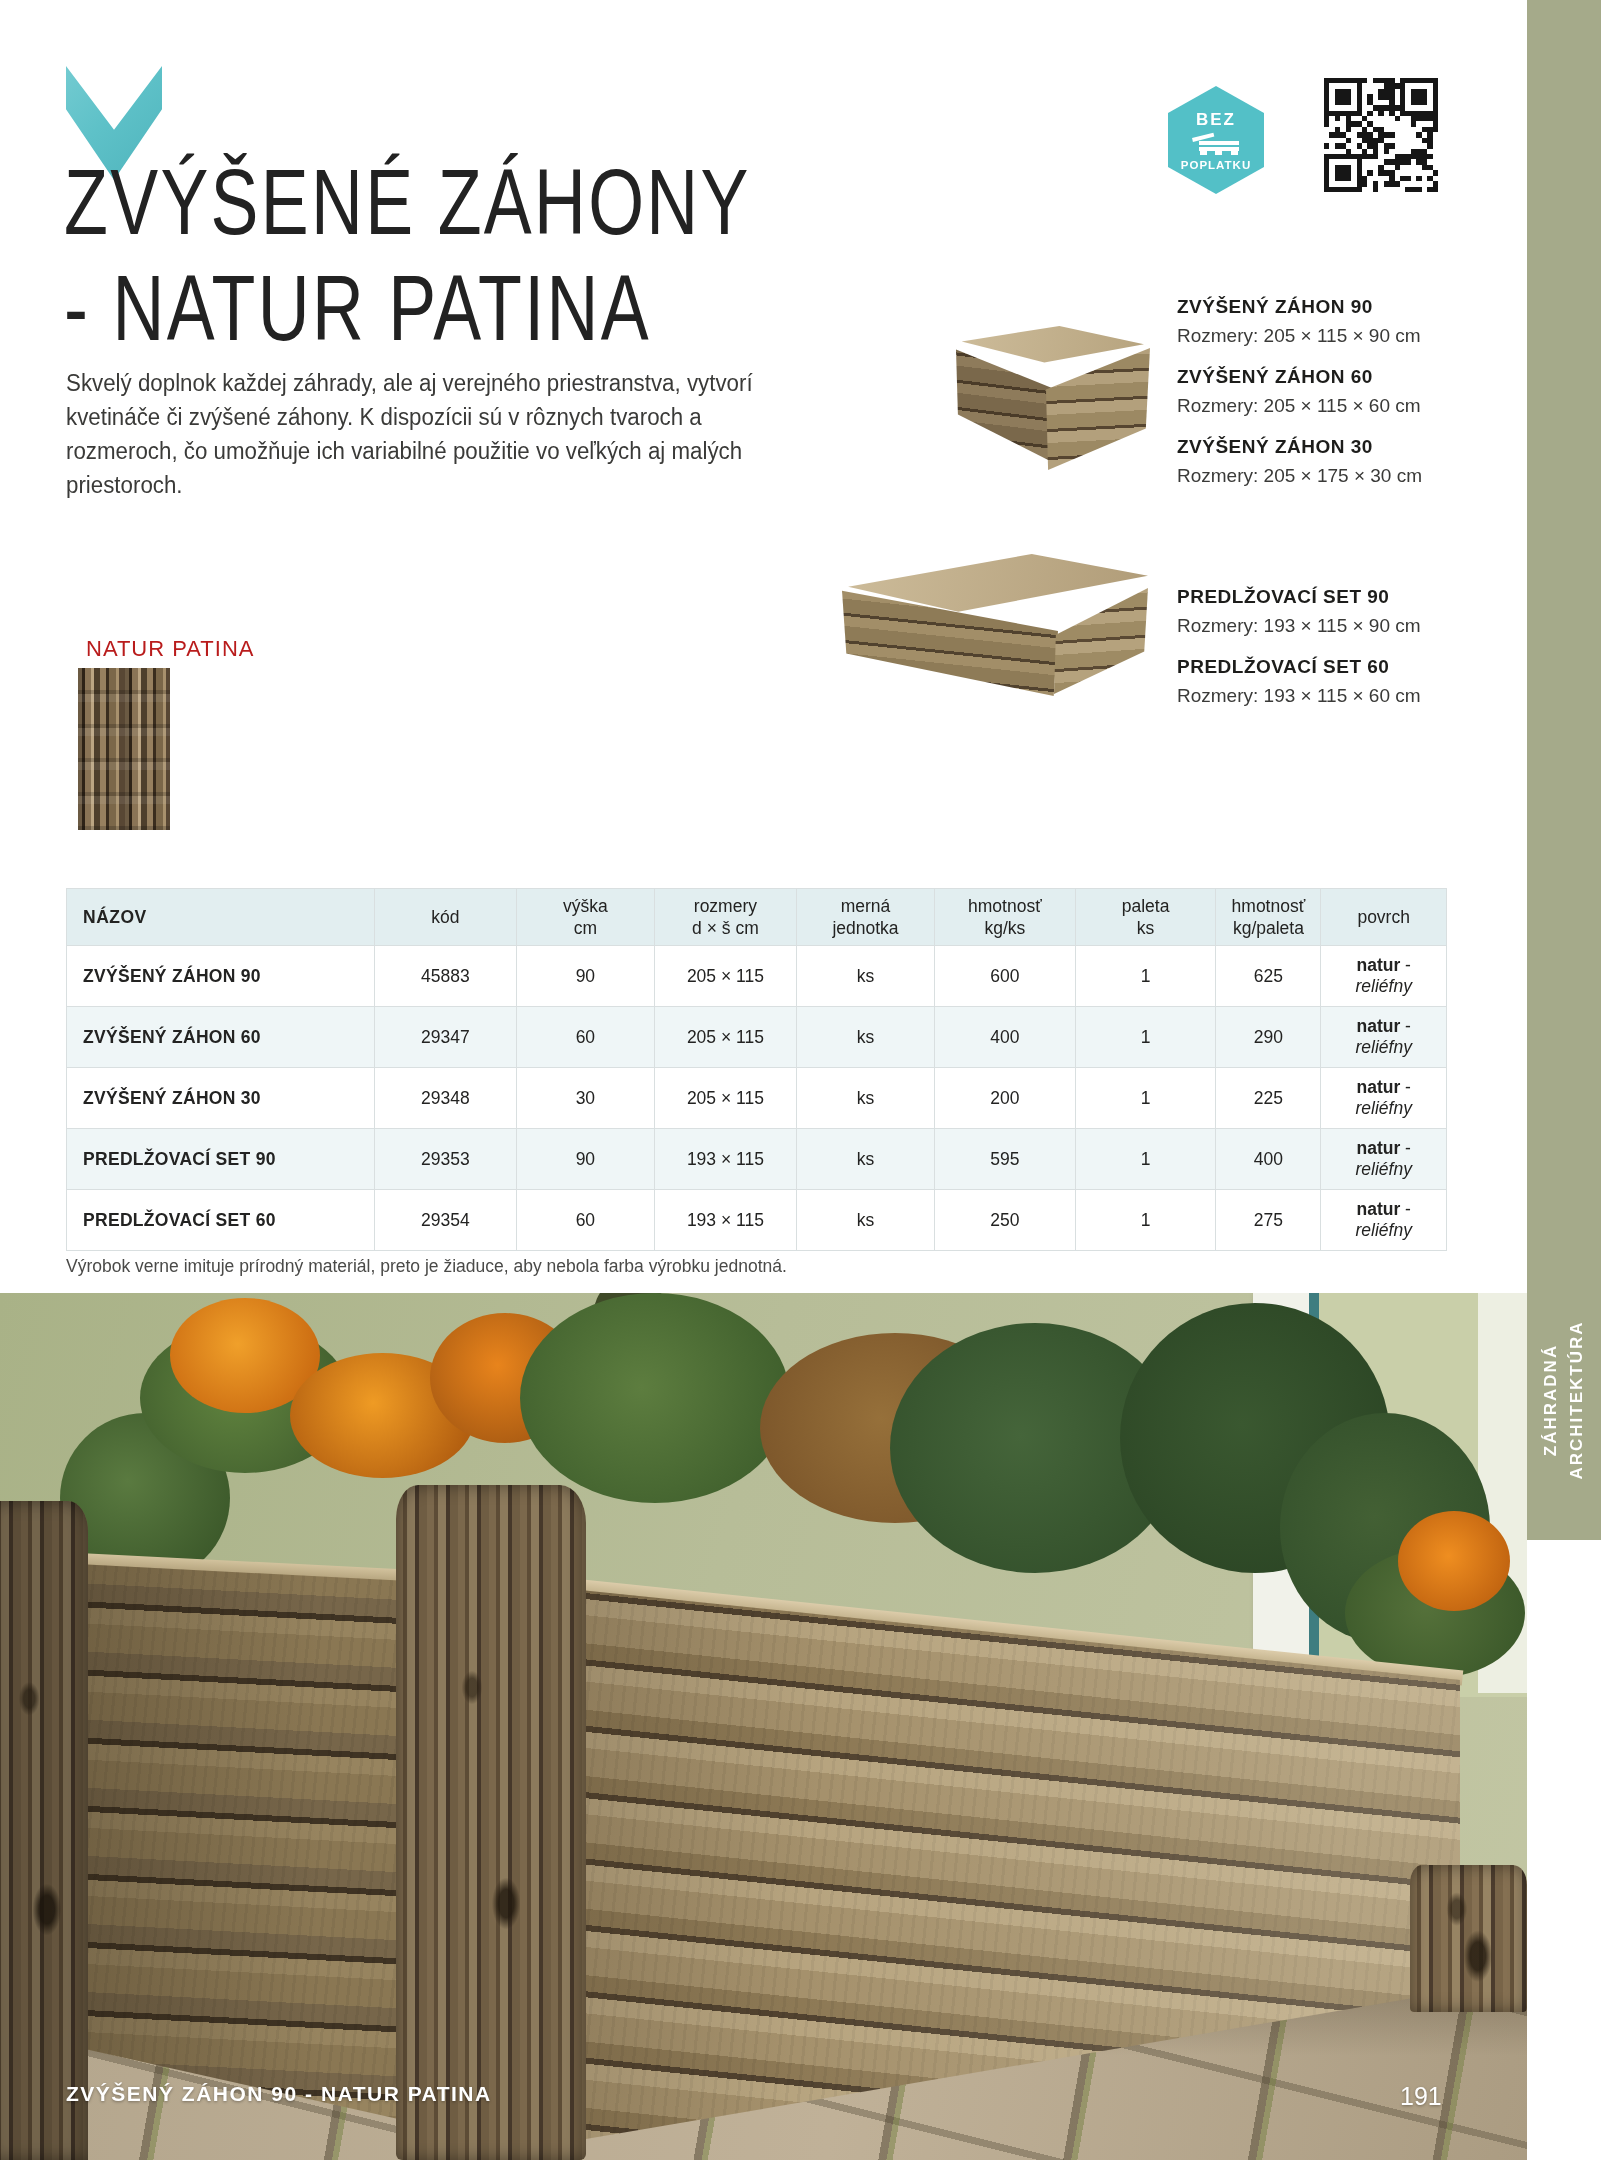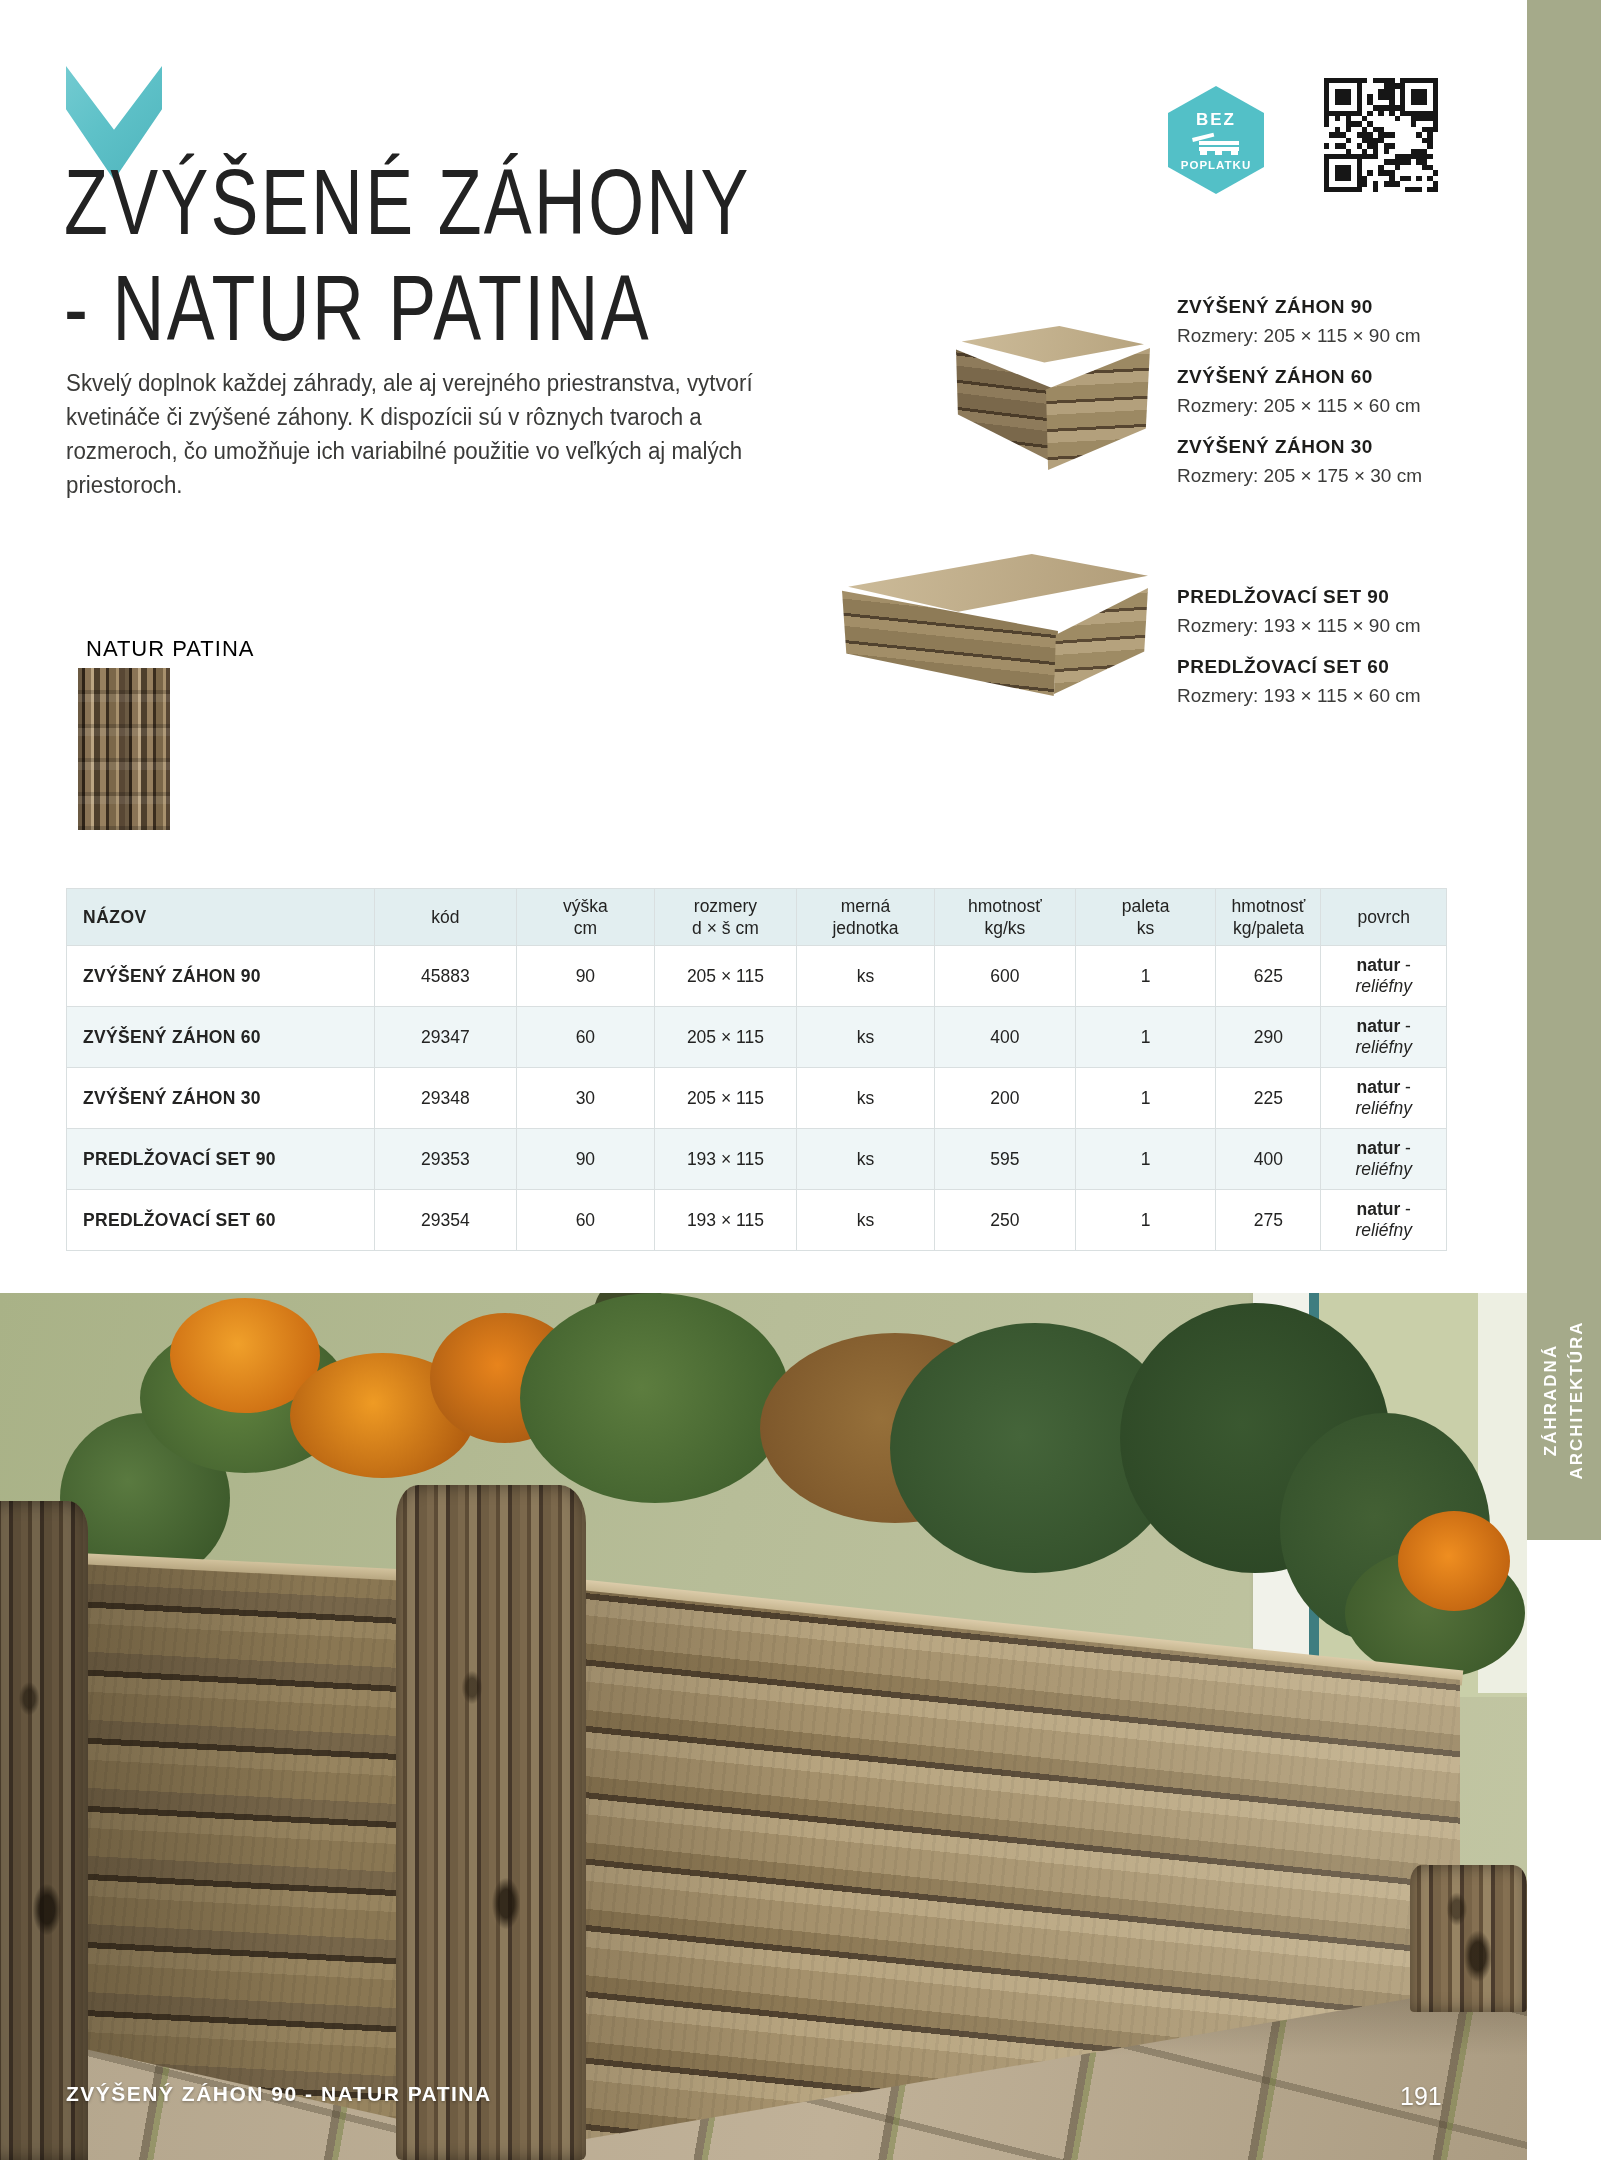--- a/index.html
+++ b/index.html
@@ -15,21 +15,21 @@
   .title-line{position:absolute;left:64px;font-size:92px;font-weight:300;letter-spacing:3px;
               color:#222;transform:scaleX(0.78);transform-origin:left top;white-space:nowrap;}
   .title-1{top:150px;}
   .title-2{top:256px;}
 
   
   .intro{position:absolute;left:66px;top:366px;width:762px;font-size:23px;line-height:34px;
          color:#3a3a38;transform:scaleX(.97);transform-origin:left top;}
 
   
-  .swatch-label{position:absolute;left:86px;top:636px;font-size:22px;letter-spacing:1px;color:#000000;}
+  .swatch-label{position:absolute;left:86px;top:636px;font-size:22px;letter-spacing:1px;color:#b91c1c;}
   .swatch{position:absolute;left:78px;top:668px;width:92px;height:162px;
           background:
            repeating-linear-gradient(180deg,rgba(0,0,0,0) 0 22px,rgba(0,0,0,.18) 22px 26px,rgba(255,255,255,.08) 26px 34px),
            repeating-linear-gradient(90deg,#6b5a43 0 4px,#2e2317 4px 7px,#8a7456 7px 13px,#bba583 13px 16px,#4e3f2c 16px 22px,#97805f 22px 28px,#3a2d1e 28px 31px,#7b6749 31px 38px,#a8916d 38px 41px,#584734 41px 47px);}
 
   
   .badge{position:absolute;left:1168px;top:86px;width:96px;height:108px;background:#53c0c7;
          clip-path:polygon(50% 0,100% 25%,100% 75%,50% 100%,0 75%,0 25%);
          display:flex;flex-direction:column;align-items:center;justify-content:center;color:#fff;}
   .badge .b1{font-size:17px;font-weight:bold;letter-spacing:2px;}
@@ -510,20 +510,21 @@
         <td>193 × 115</td>
         <td>ks</td>
         <td>250</td>
         <td>1</td>
         <td>275</td>
         <td><span class="surface-b">natur</span><span> - </span><span class="surface-i">reliéfny</span></td>
       </tr>
     </tbody>
   </table>
 
+  <div class="footnote">Výrobok verne imituje prírodný materiál, preto je žiaduce, aby nebola farba výrobku jednotná.</div>
 
   <div class="photo">
     <div class="window-pane"></div>
     <div class="window-frame"></div>
     <div class="window-teal"></div>
     <div class="window-frame2"></div>
 
     <div class="blob" style="left:590px;top:-10px;width:74px;height:110px;background:#3f4a28;border-radius:30%;transform:rotate(8deg);"></div>
     <div class="blob" style="left:60px;top:120px;width:170px;height:170px;background:radial-gradient(circle at 40% 40%,#5a7a40,#3d5a2b 75%);"></div>
     <div class="blob" style="left:140px;top:30px;width:210px;height:150px;background:radial-gradient(circle at 45% 45%,#61843f,#44622f 75%);"></div>

